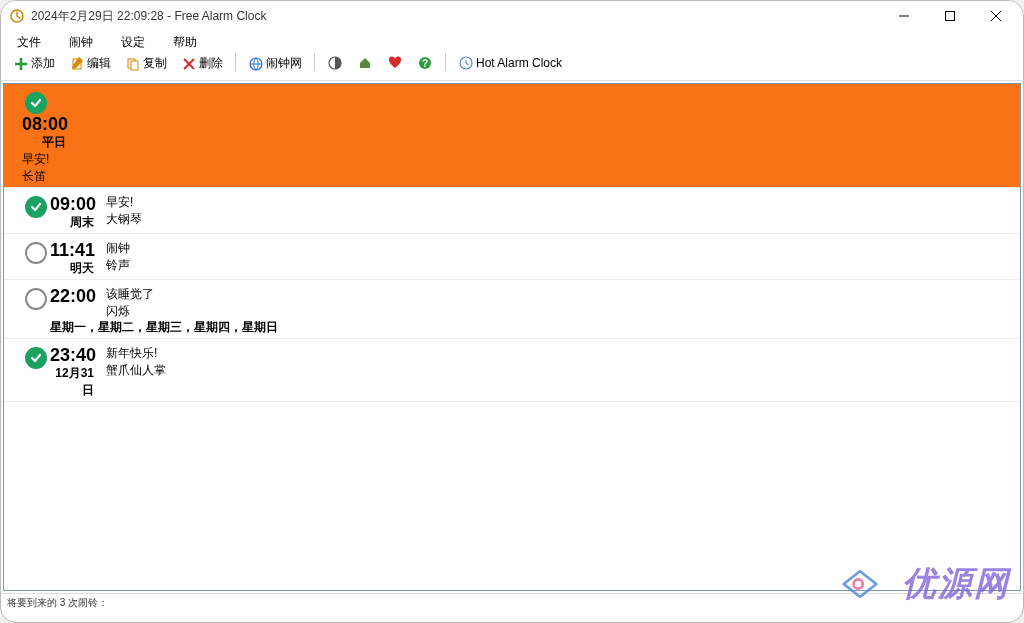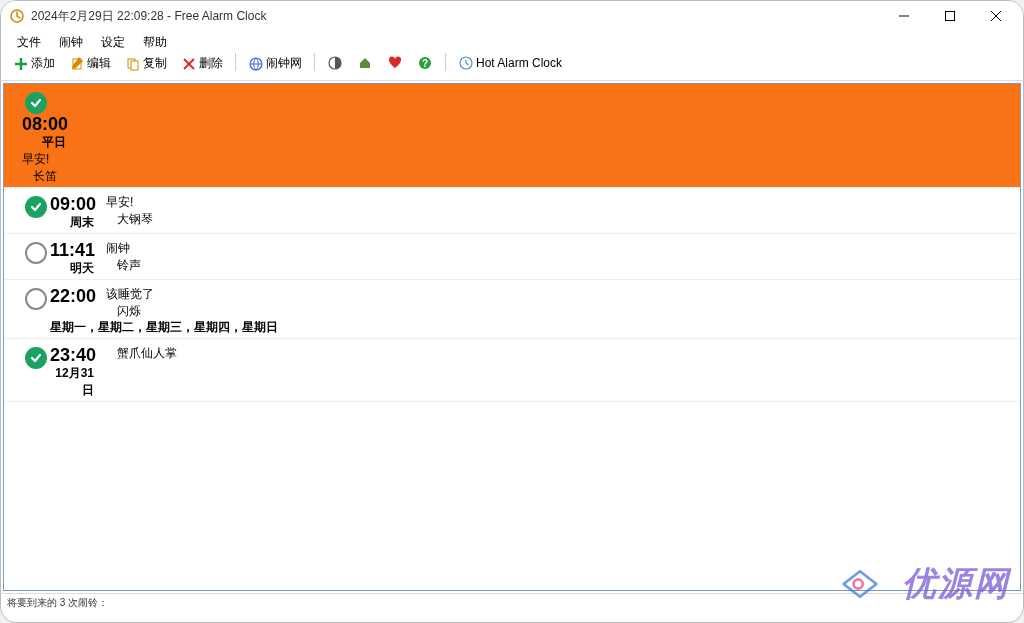--- a/index.html
+++ b/index.html
@@ -3,37 +3,37 @@
 <meta charset="utf-8">
 <style>
 * { box-sizing: border-box; margin: 0; padding: 0; }
 body { font-family: "Microsoft YaHei", "Segoe UI", Tahoma, sans-serif; font-size: 12px; background: #f0f0f0; width: 1024px; height: 623px; overflow: hidden; position: relative; }
 .window { background: #fff; width: 100%; height: 100%; display: flex; flex-direction: column; border: 1px solid #bbb; border-radius: 16px; overflow: hidden; }
 .titlebar { height: 30px; display: flex; align-items: center; padding: 0 4px 0 8px; background: #fff; }
 .titlebar .app-icon { width: 16px; height: 16px; margin-right: 6px; display: inline-flex; align-items: center; justify-content: center; }
 .titlebar .title { font-size: 12px; color: #333; flex: 1; }
 .win-controls { display: flex; gap: 0; }
 .win-btn { width: 46px; height: 30px; display: flex; align-items: center; justify-content: center; color: #333; }
-.menubar { height: 22px; display: flex; align-items: flex-end; padding: 0 8px; gap: 2px; }
+.menubar { height: 22px; display: flex; align-items: flex-end; padding: 0 8px; gap: 12px; }
 .menubar .menu-item { padding: 2px 8px; font-size: 12px; color: #000; }
 .toolbar { height: 28px; display: flex; align-items: flex-start; padding: 0 6px; gap: 2px; border-bottom: 1px solid #ddd; }
 .toolbar .tb-btn { display: flex; align-items: center; gap: 2px; padding: 2px 6px; font-size: 12px; color: #000; }
 .toolbar .sep { width: 1px; height: 18px; background: #ccc; margin: 0 4px; }
 .tb-icon { width: 16px; height: 16px; display: inline-flex; align-items: center; justify-content: center; }
 .alarm-list { flex: 1; margin: 2px; border: 1px solid #7a99b8; background: #fff; overflow-y: auto; }
 .alarm-row { display: flex; padding: 6px 12px 2px 18px; border-bottom: 1px solid #eee; }
 .alarm-row.selected { background: #f97316; flex-direction: column; }
 .alarm-status { width: 28px; padding-top: 2px; display: flex; align-items: flex-start; justify-content: center; }
 .alarm-time-col { width: 56px; text-align: right; padding-right: 12px; }
 .alarm-time { font-size: 18px; font-weight: bold; color: #000; }
 .alarm-schedule { font-size: 12px; font-weight: bold; color: #000; margin-top: -1px; }
 .alarm-schedule-wide { font-size: 12px; font-weight: bold; color: #000; margin-top: -1px; text-align: left; padding-left: 68px; }
 .alarm-details { flex: 1; }
 .alarm-label { font-size: 12px; color: #000; }
-.alarm-sound { font-size: 12px; color: #000; margin-left: 11px; }
+.alarm-sound { font-size: 12px; color: #000; }
 .status-check { width: 22px; height: 22px; border-radius: 50%; background: #1ba160; display: flex; align-items: center; justify-content: center; color: #fff; }
 .status-circle { width: 22px; height: 22px; border-radius: 50%; border: 2.5px solid #888; }
 .upcoming { padding: 2px 6px 4px 6px; font-size: 10px; border-top: 1px solid #ddd; }
 .upcoming-title { color: #333; }
 .upcoming-item { color: #333; }
 .watermark { position: absolute; right: 14px; bottom: 16px; font-size: 34px; font-weight: bold; color: #7a5bd7; opacity: 0.75; font-style: italic; display: flex; align-items: center; gap: 22px; letter-spacing: 2px; }
 .wm-icon { width: 40px; height: 40px; border-radius: 10px; display: inline-flex; align-items: center; justify-content: center; color: #3b7dd8; position: relative; }
 .status-bar { height: 8px; }
 </style>
 </head>
@@ -233,20 +233,21 @@
             <svg width="14" height="14" viewBox="0 0 14 14">
               <path d="M3 7 L6 10 L11 4" stroke="#fff" stroke-width="2.2" fill="none" stroke-linecap="round" stroke-linejoin="round"></path>
             </svg>
           </div>
         </div>
         <div class="alarm-time-col">
           <div class="alarm-time">23:40</div>
           <div class="alarm-schedule">12月31日</div>
         </div>
         <div class="alarm-details">
+          <div class="alarm-label">新年快乐!</div>
           <div class="alarm-sound">蟹爪仙人掌</div>
         </div>
       </div>
     </div>
 
   <div class="upcoming">
     <div class="upcoming-title">将要到来的 3 次闹铃：</div>
   </div>
   <div class="status-bar"></div>
 </div>

